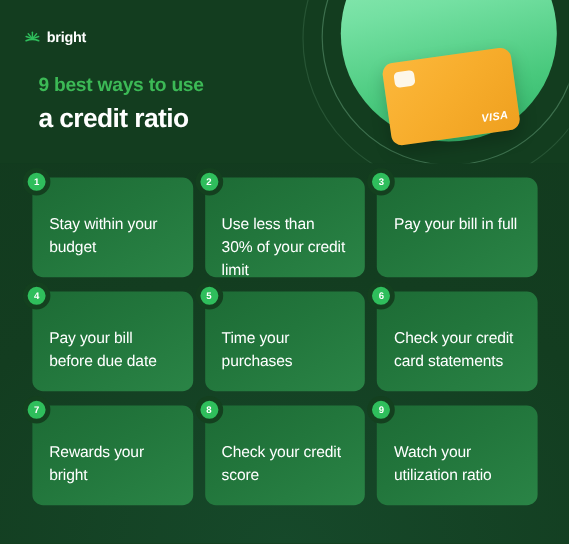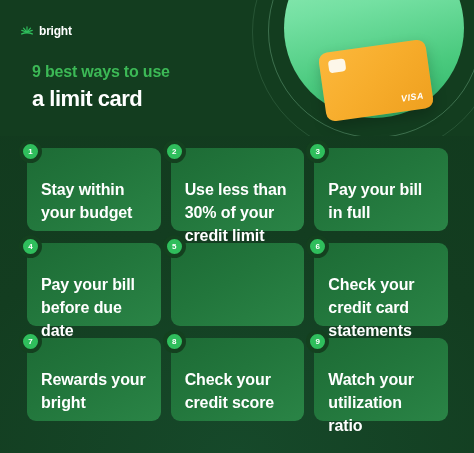--- a/index.html
+++ b/index.html
@@ -141,22 +141,22 @@
     align-items:center;
     justify-content:center;
     color:#ffffff;
     font-size:8px;
     font-weight:bold;
     line-height:1;
   }
 
   .tip-text {
     color:#ffffff;
-    font-size:16px;
-    font-weight:bold;
+    font-size:13px;
+    font-weight:normal;
     line-height:1.45;
     letter-spacing:-0.1px;
   }
 </style>
 </head>
 <body>
 
 <div id="root">
 
   <div class="header">
@@ -179,21 +179,21 @@
           <path d="M12 14 L3 11"></path>
           <path d="M12 14 L21 11"></path>
         </g>
         <path d="M3 17 Q12 13 21 17" fill="none" stroke="#2fbe5c" stroke-width="2.4" stroke-linecap="round"></path>
       </svg>
       <span class="logo-word">bright</span>
     </div>
 
     <div class="headline">
       <div class="headline-top">9 best ways to use</div>
-      <div class="headline-main">a limit card</div>
+      <div class="headline-main">a credit ratio</div>
     </div>
 
   </div>
 
   <div class="grid">
 
     <div class="tip-card">
       <div class="tip-badge">1</div>
       <div class="tip-text">Stay within your budget</div>
     </div>
@@ -208,20 +208,21 @@
       <div class="tip-text">Pay your bill in full</div>
     </div>
 
     <div class="tip-card">
       <div class="tip-badge">4</div>
       <div class="tip-text">Pay your bill before due date</div>
     </div>
 
     <div class="tip-card">
       <div class="tip-badge">5</div>
+      <div class="tip-text">Time your purchases</div>
     </div>
 
     <div class="tip-card">
       <div class="tip-badge">6</div>
       <div class="tip-text">Check your credit card statements</div>
     </div>
 
     <div class="tip-card">
       <div class="tip-badge">7</div>
       <div class="tip-text">Rewards your bright</div>

